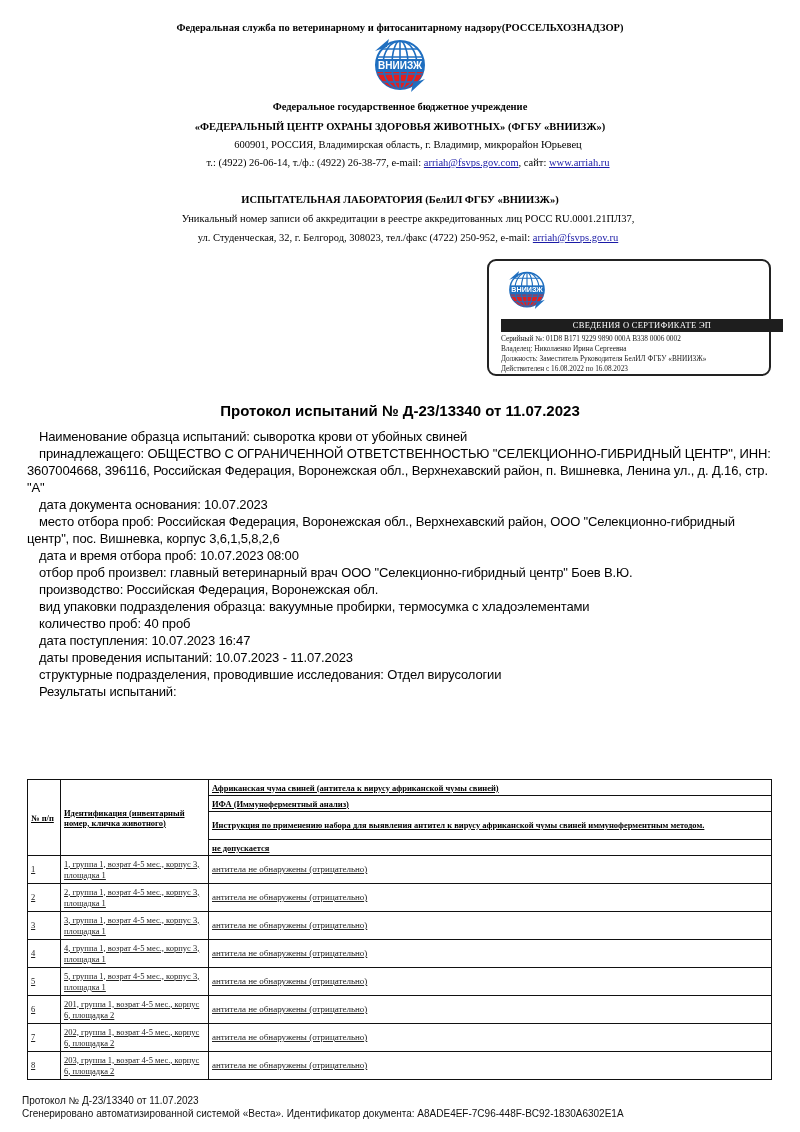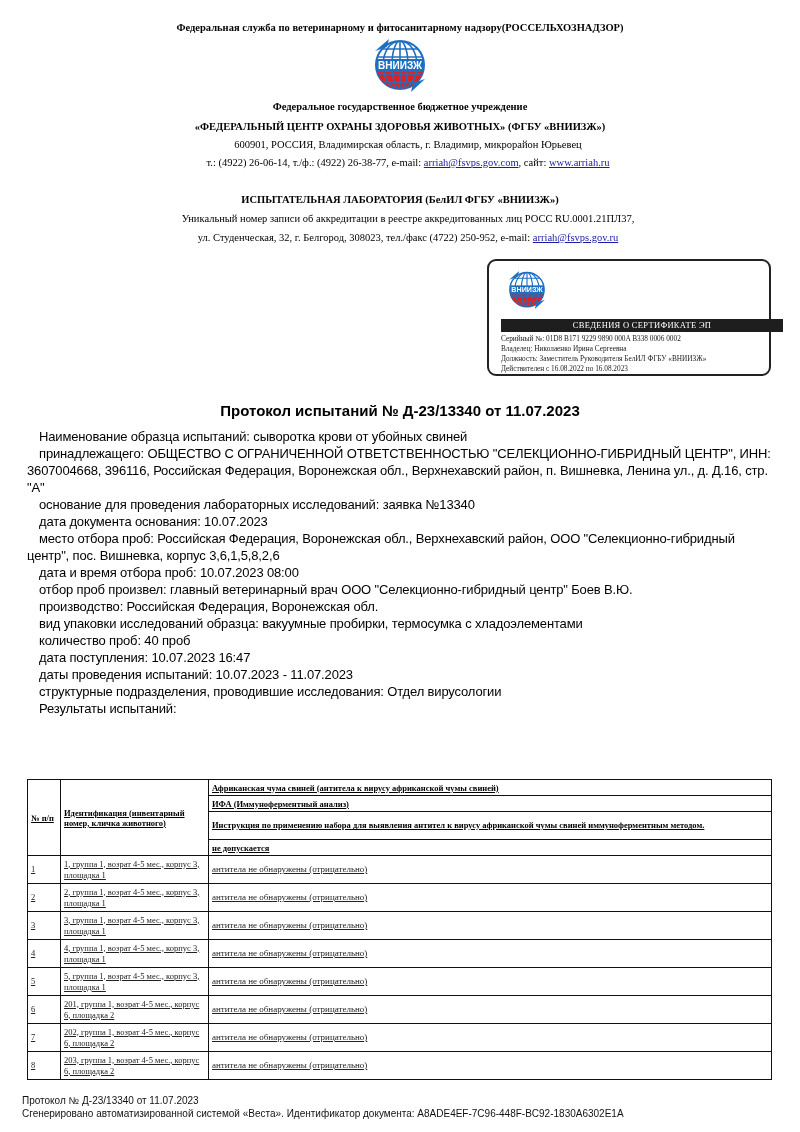--- a/index.html
+++ b/index.html
@@ -101,27 +101,26 @@
     <div>Должность: Заместитель Руководителя БелИЛ ФГБУ «ВНИИЗЖ»</div>
     <div>Действителен с 16.08.2022 по 16.08.2023</div>
   </div>
 </div>
 
 <div class="abs center title">Протокол испытаний № Д-23/13340 от 11.07.2023</div>
 
 <div class="abs fields">
   <p class="f"><b>Наименование образца испытаний:</b><span> сыворотка крови от убойных свиней</span></p>
   <p class="f"><b>принадлежащего:</b><span> ОБЩЕСТВО С ОГРАНИЧЕННОЙ ОТВЕТСТВЕННОСТЬЮ "СЕЛЕКЦИОННО-ГИБРИДНЫЙ ЦЕНТР", ИНН: 3607004668, 396116, Российская Федерация, Воронежская обл., Верхнехавский район, п. Вишневка, Ленина ул., д. Д.16, стр. "А"</span></p>
-  <p class="f"><b>основание для проведения лабораторных исследований:</b><span> заявка №13340</span></p>
   <p class="f"><b>дата документа основания:</b><span> 10.07.2023</span></p>
   <p class="f"><b>место отбора проб:</b><span> Российская Федерация, Воронежская обл., Верхнехавский район, ООО "Селекционно-гибридный центр", пос. Вишневка, корпус 3,6,1,5,8,2,6</span></p>
   <p class="f"><b>дата и время отбора проб:</b><span> 10.07.2023 08:00</span></p>
   <p class="f"><b>отбор проб произвел:</b><span> главный ветеринарный врач ООО "Селекционно-гибридный центр" Боев В.Ю.</span></p>
   <p class="f"><b>производство:</b><span> Российская Федерация, Воронежская обл.</span></p>
-  <p class="f"><b>вид упаковки исследований образца:</b><span> вакуумные пробирки, термосумка с хладоэлементами</span></p>
+  <p class="f"><b>вид упаковки подразделения образца:</b><span> вакуумные пробирки, термосумка с хладоэлементами</span></p>
   <p class="f"><b>количество проб:</b><span> 40 проб</span></p>
   <p class="f"><b>дата поступления:</b><span> 10.07.2023 16:47</span></p>
   <p class="f"><b>даты проведения испытаний:</b><span> 10.07.2023 - 11.07.2023</span></p>
   <p class="f"><b>структурные подразделения, проводившие исследования:</b><span> Отдел вирусологии</span></p>
   <p class="f"><b>Результаты испытаний:</b></p>
 </div>
 
 <table class="res">
   <colgroup>
     <col style="width:33px">

